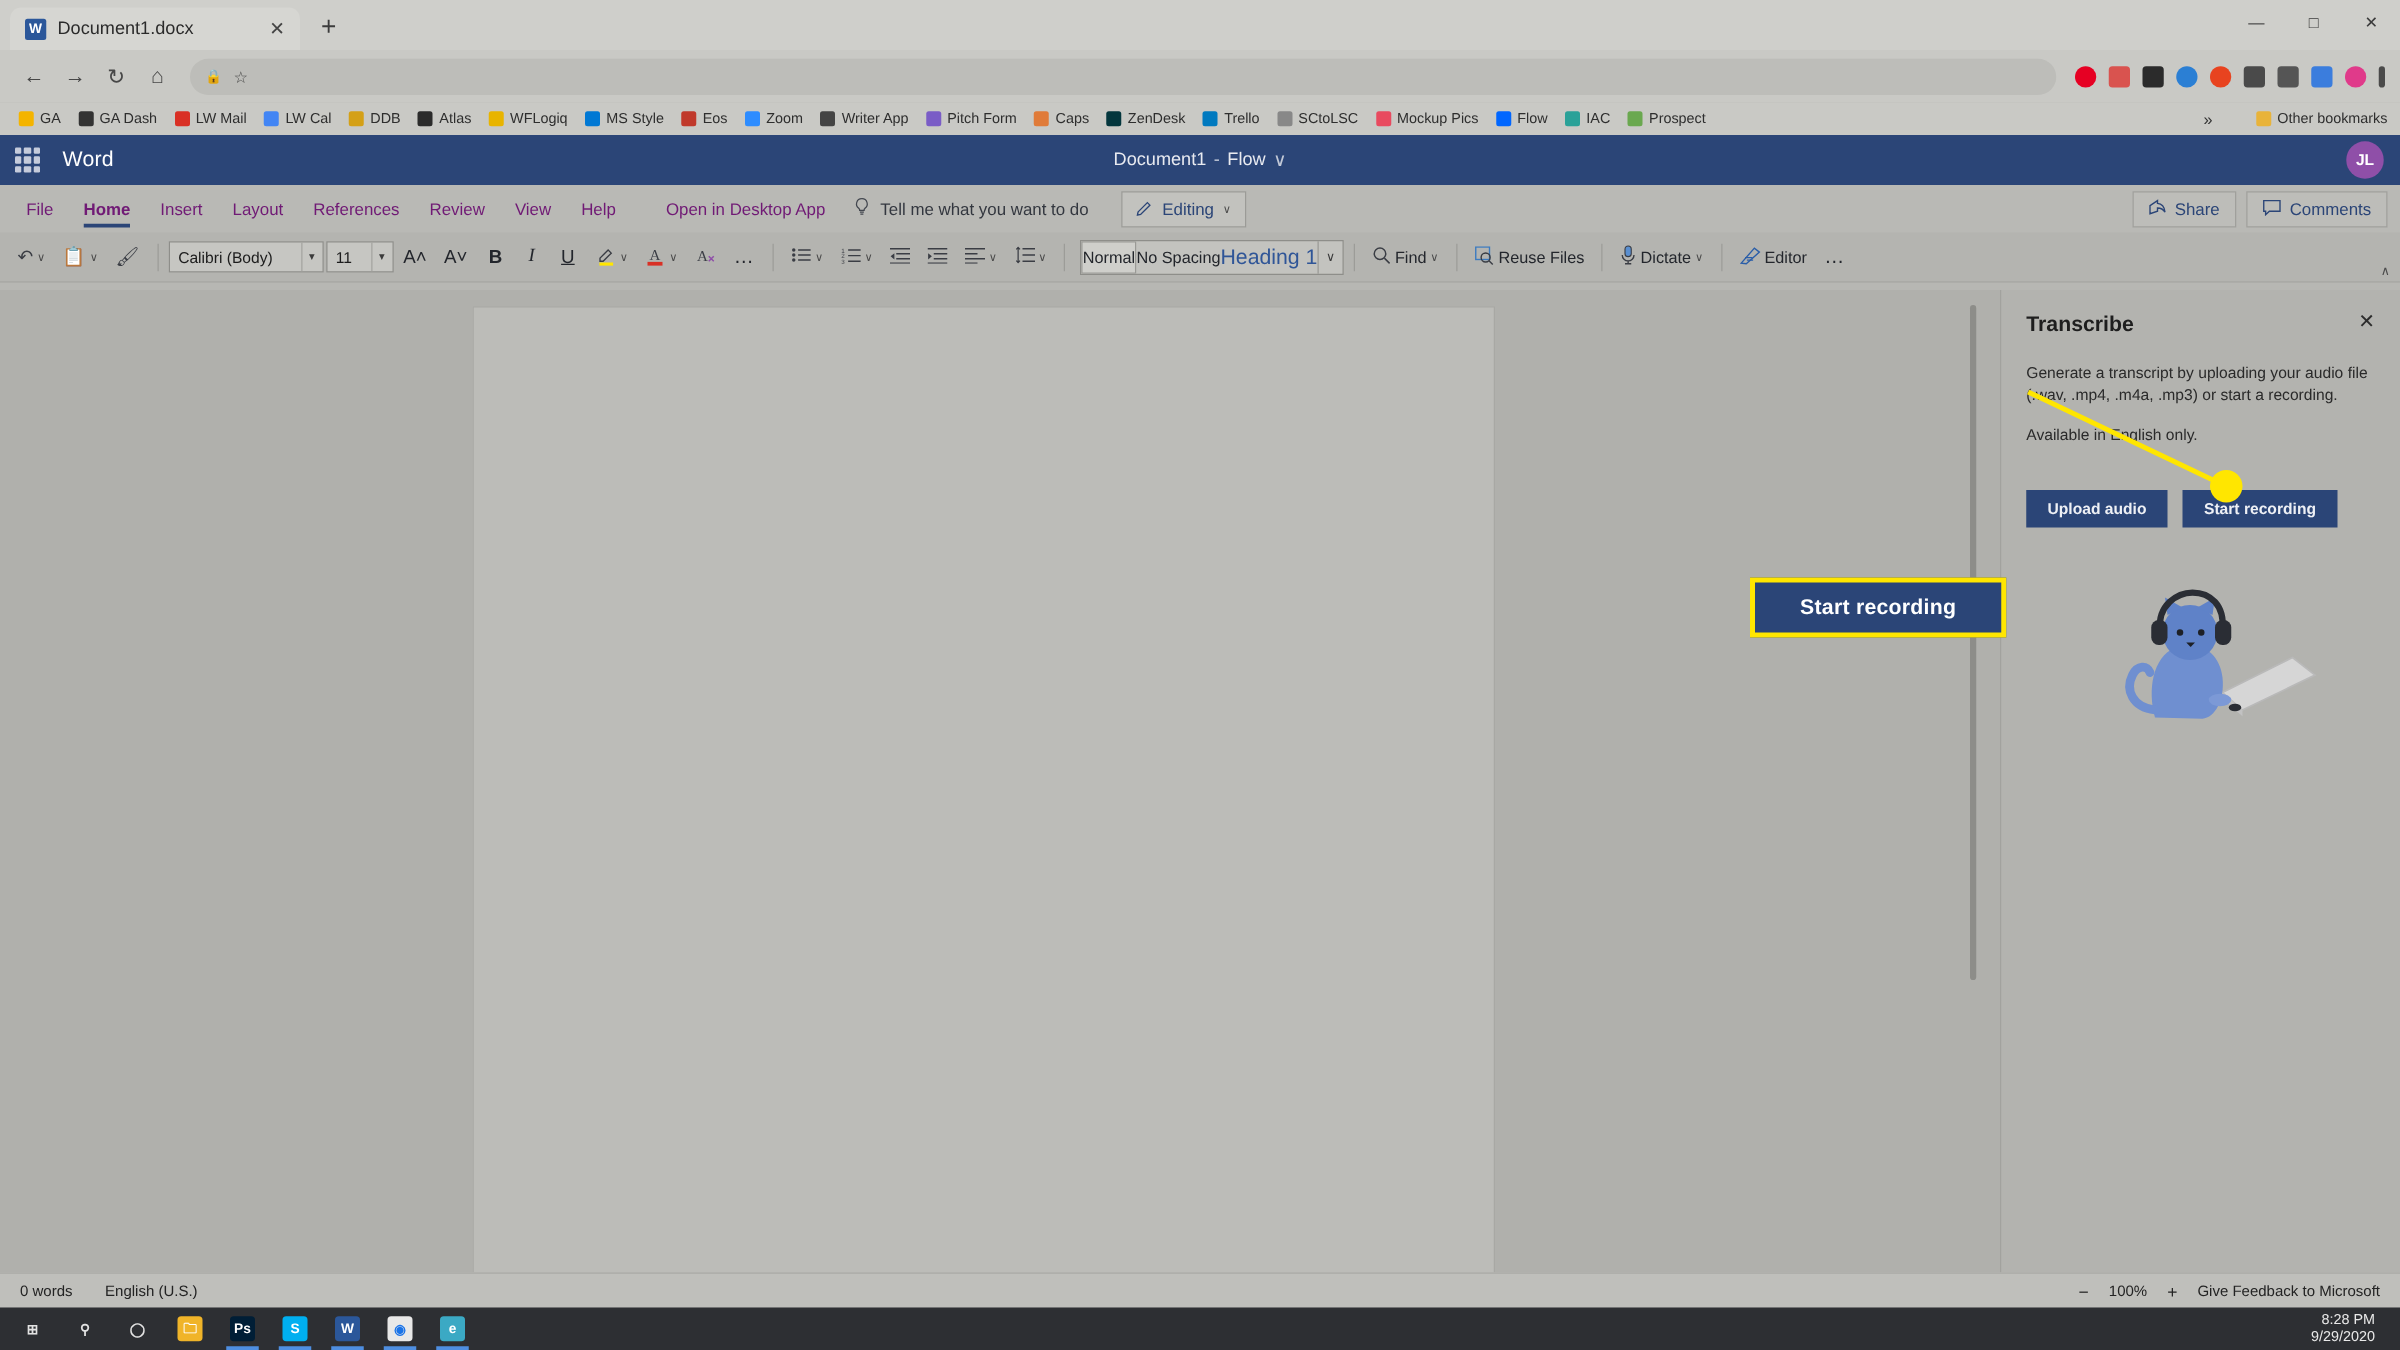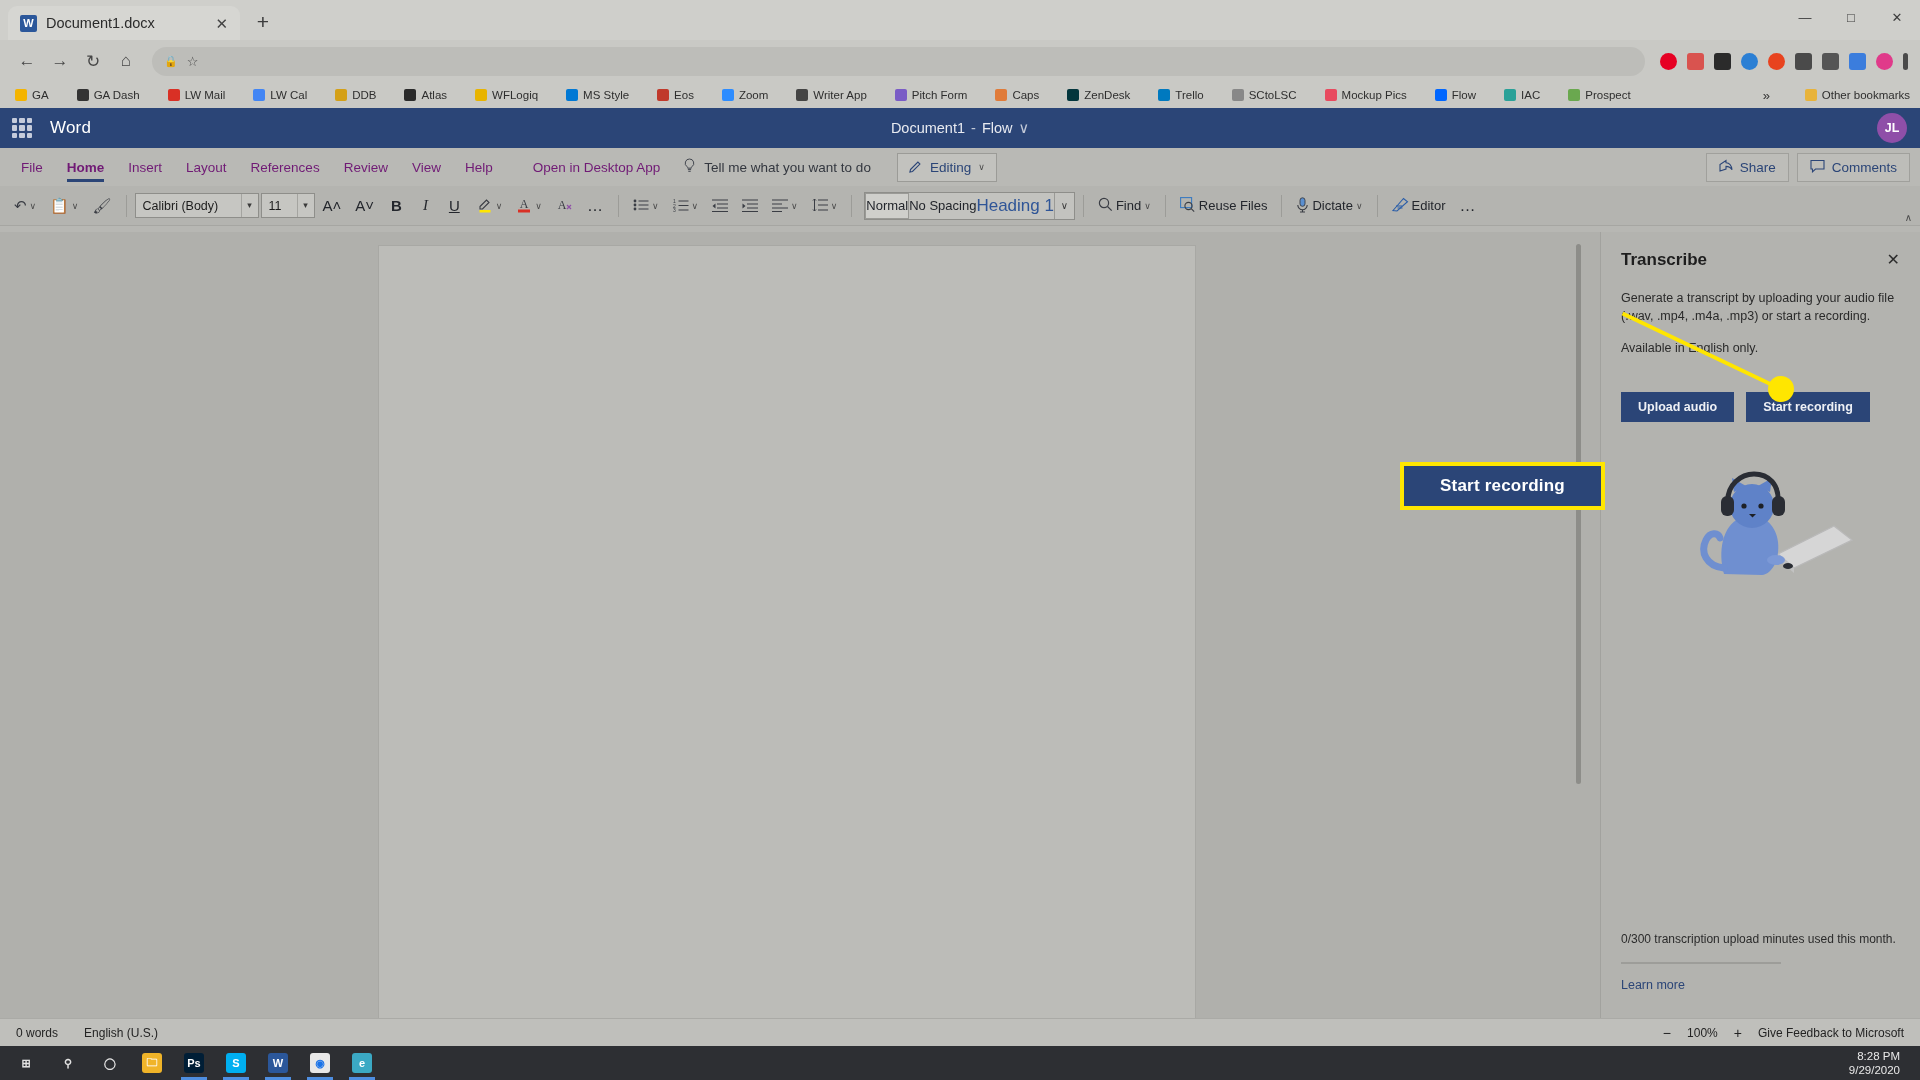--- a/index.html
+++ b/index.html
@@ -61,21 +61,21 @@
   .omnibox .url {
     font-size: 13px; color: #262626; white-space: nowrap; overflow: hidden;
     flex: 1 1 auto;
   }
   .omnibox .star { font-size: 13px; color:#4a4a4a; }
   .ext-icons { display:flex; align-items:center; gap: 10px; padding-left: 4px; }
   .ext-dot { width: 17px; height: 17px; border-radius: 3px; display:block; }
 
   .bookmarks {
     height: 26px; background: #c9c9c5; display: flex; align-items: center;
-    padding: 0 9px; gap: 16px; font-size: 11.5px; color: #2e2e2e; position: relative;
+    padding: 0 9px; gap: 2px; font-size: 11.5px; color: #2e2e2e; position: relative;
   }
   .bm { display:flex; align-items:center; gap: 5px; padding: 2px 6px; white-space: nowrap; cursor:pointer; border-radius:3px;}
   .bm-ico { width: 12px; height: 12px; border-radius: 2px; flex: 0 0 auto; display:block; }
   .bm-overflow { position:absolute; right: 150px; font-size: 13px; color:#333; cursor:pointer;}
   .bm-other { position:absolute; right: 10px; display:flex; align-items:center; gap:5px; cursor:pointer;}
 
   
   .word-titlebar {
     height: 40px; background: #2b4577; display:flex; align-items:center;
     padding: 0 12px; position: relative; color: #fff;
@@ -161,21 +161,21 @@
   .doc-scrollbar {
     position:absolute; left: 1576px; top: 12px; width: 5px; height: 540px;
     background: #8d8d89; border-radius: 3px;
   }
 
   
   .pane {
     position:absolute; right: 0; top: 232px; bottom: 62px; width: 320px;
     background: #b3b3af; border-left: 1px solid #a2a29e; padding: 18px 20px;
   }
-  .pane-head { display:flex; align-items:center; justify-content: space-between; gap: 35px; }
+  .pane-head { display:flex; align-items:flex-start; justify-content: space-between; gap: 35px; }
   .pane-title { font-size: 17px; color: #1e1e1e; font-weight: bold; }
   .pane-close { font-size: 16px; color:#2c2c2c; cursor:pointer; line-height:1; }
   .pane-desc { font-size: 12.5px; color:#2a2a2a; line-height: 1.45; margin-top: 19px; }
   .pane-note { font-size: 12.5px; color:#2a2a2a; margin-top: 16px; }
   .pane-btns { display:flex; gap: 12px; margin-top: 37px; }
   .pbtn {
     background: #2b4577; color: #eef0f5; font-size: 12.5px; font-weight: bold;
     padding: 8px 17px; cursor: pointer; white-space: nowrap;
   }
   .pane-art { margin-top: 34px; display:flex; justify-content:center; }
@@ -630,25 +630,20 @@
         <rect x="106" y="40" width="13" height="20" rx="6" fill="#2a2d34"></rect>
 
         <circle cx="78" cy="50" r="2.6" fill="#1d2026"></circle>
         <circle cx="95" cy="50" r="2.6" fill="#1d2026"></circle>
         <path d="M83 58 h7 l-3.5 3.5 z" fill="#1d2026"></path>
 
         <ellipse cx="110" cy="104" rx="9" ry="5" fill="#7c99d6"></ellipse>
         <ellipse cx="122" cy="110" rx="5" ry="3" fill="#2a2d34"></ellipse>
       </svg>
     </div>
-    <div class="pane-footer">
-      <div class="pane-usage">0/300 transcription upload minutes used this month.</div>
-      <div class="usage-rule"></div>
-      <div class="learn-more">Learn more</div>
-    </div>
   </div>
 
   <div class="callout-line"></div>
   <div class="callout-dot"></div>
   <div class="callout-box">Start recording</div>
 
   <div class="statusbar">
     <span>0 words</span>
     <span>English (U.S.)</span>
     <span class="sb-right">

